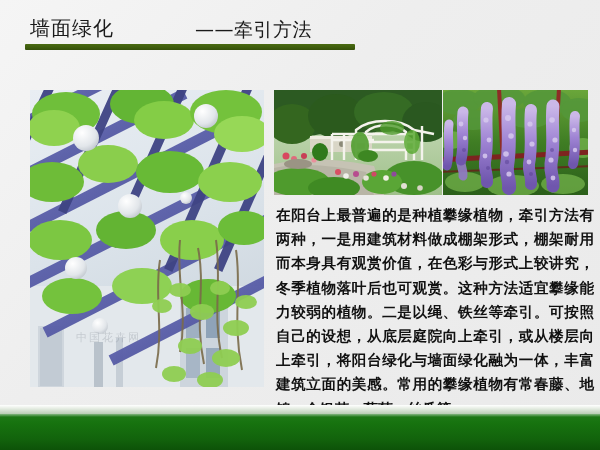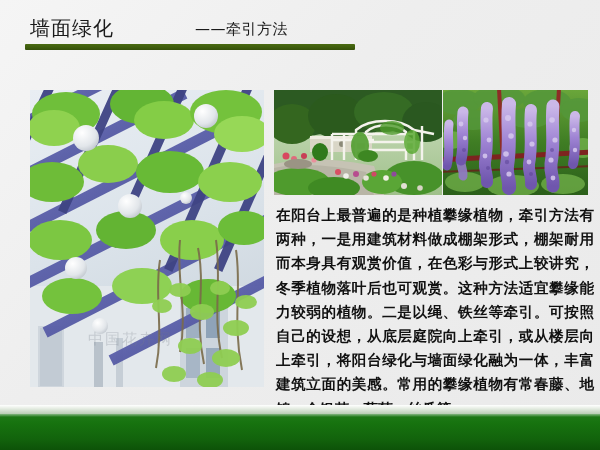--- a/index.html
+++ b/index.html
@@ -36,21 +36,21 @@
     font-size: 20px;
     line-height: 28px;
     color: #1a1a1a;
     letter-spacing: 1px;
     white-space: nowrap;
   }
   .title-sub {
     position: absolute;
     left: 170px;
     top: 1px;
-    font-size: 15px;
+    font-size: 19px;
     line-height: 28px;
     color: #1a1a1a;
     letter-spacing: 0.5px;
     white-space: nowrap;
   }
   .title-rule {
     position: absolute;
     left: 0px;
     top: 30px;
     width: 330px;
@@ -83,23 +83,23 @@
     top: 90px;
     width: 145px;
     height: 105px;
   }
 
   .photo svg { display: block; width: 100%; height: 100%; }
 
   
   .watermark {
     position: absolute;
-    left: 88px;
+    left: 76px;
     top: 330px;
-    font-size: 15px;
+    font-size: 11px;
     letter-spacing: 2px;
     color: rgba(120,125,135,0.28);
     white-space: nowrap;
     pointer-events: none;
   }
 
   
   .body-text {
     position: absolute;
     left: 276px;

